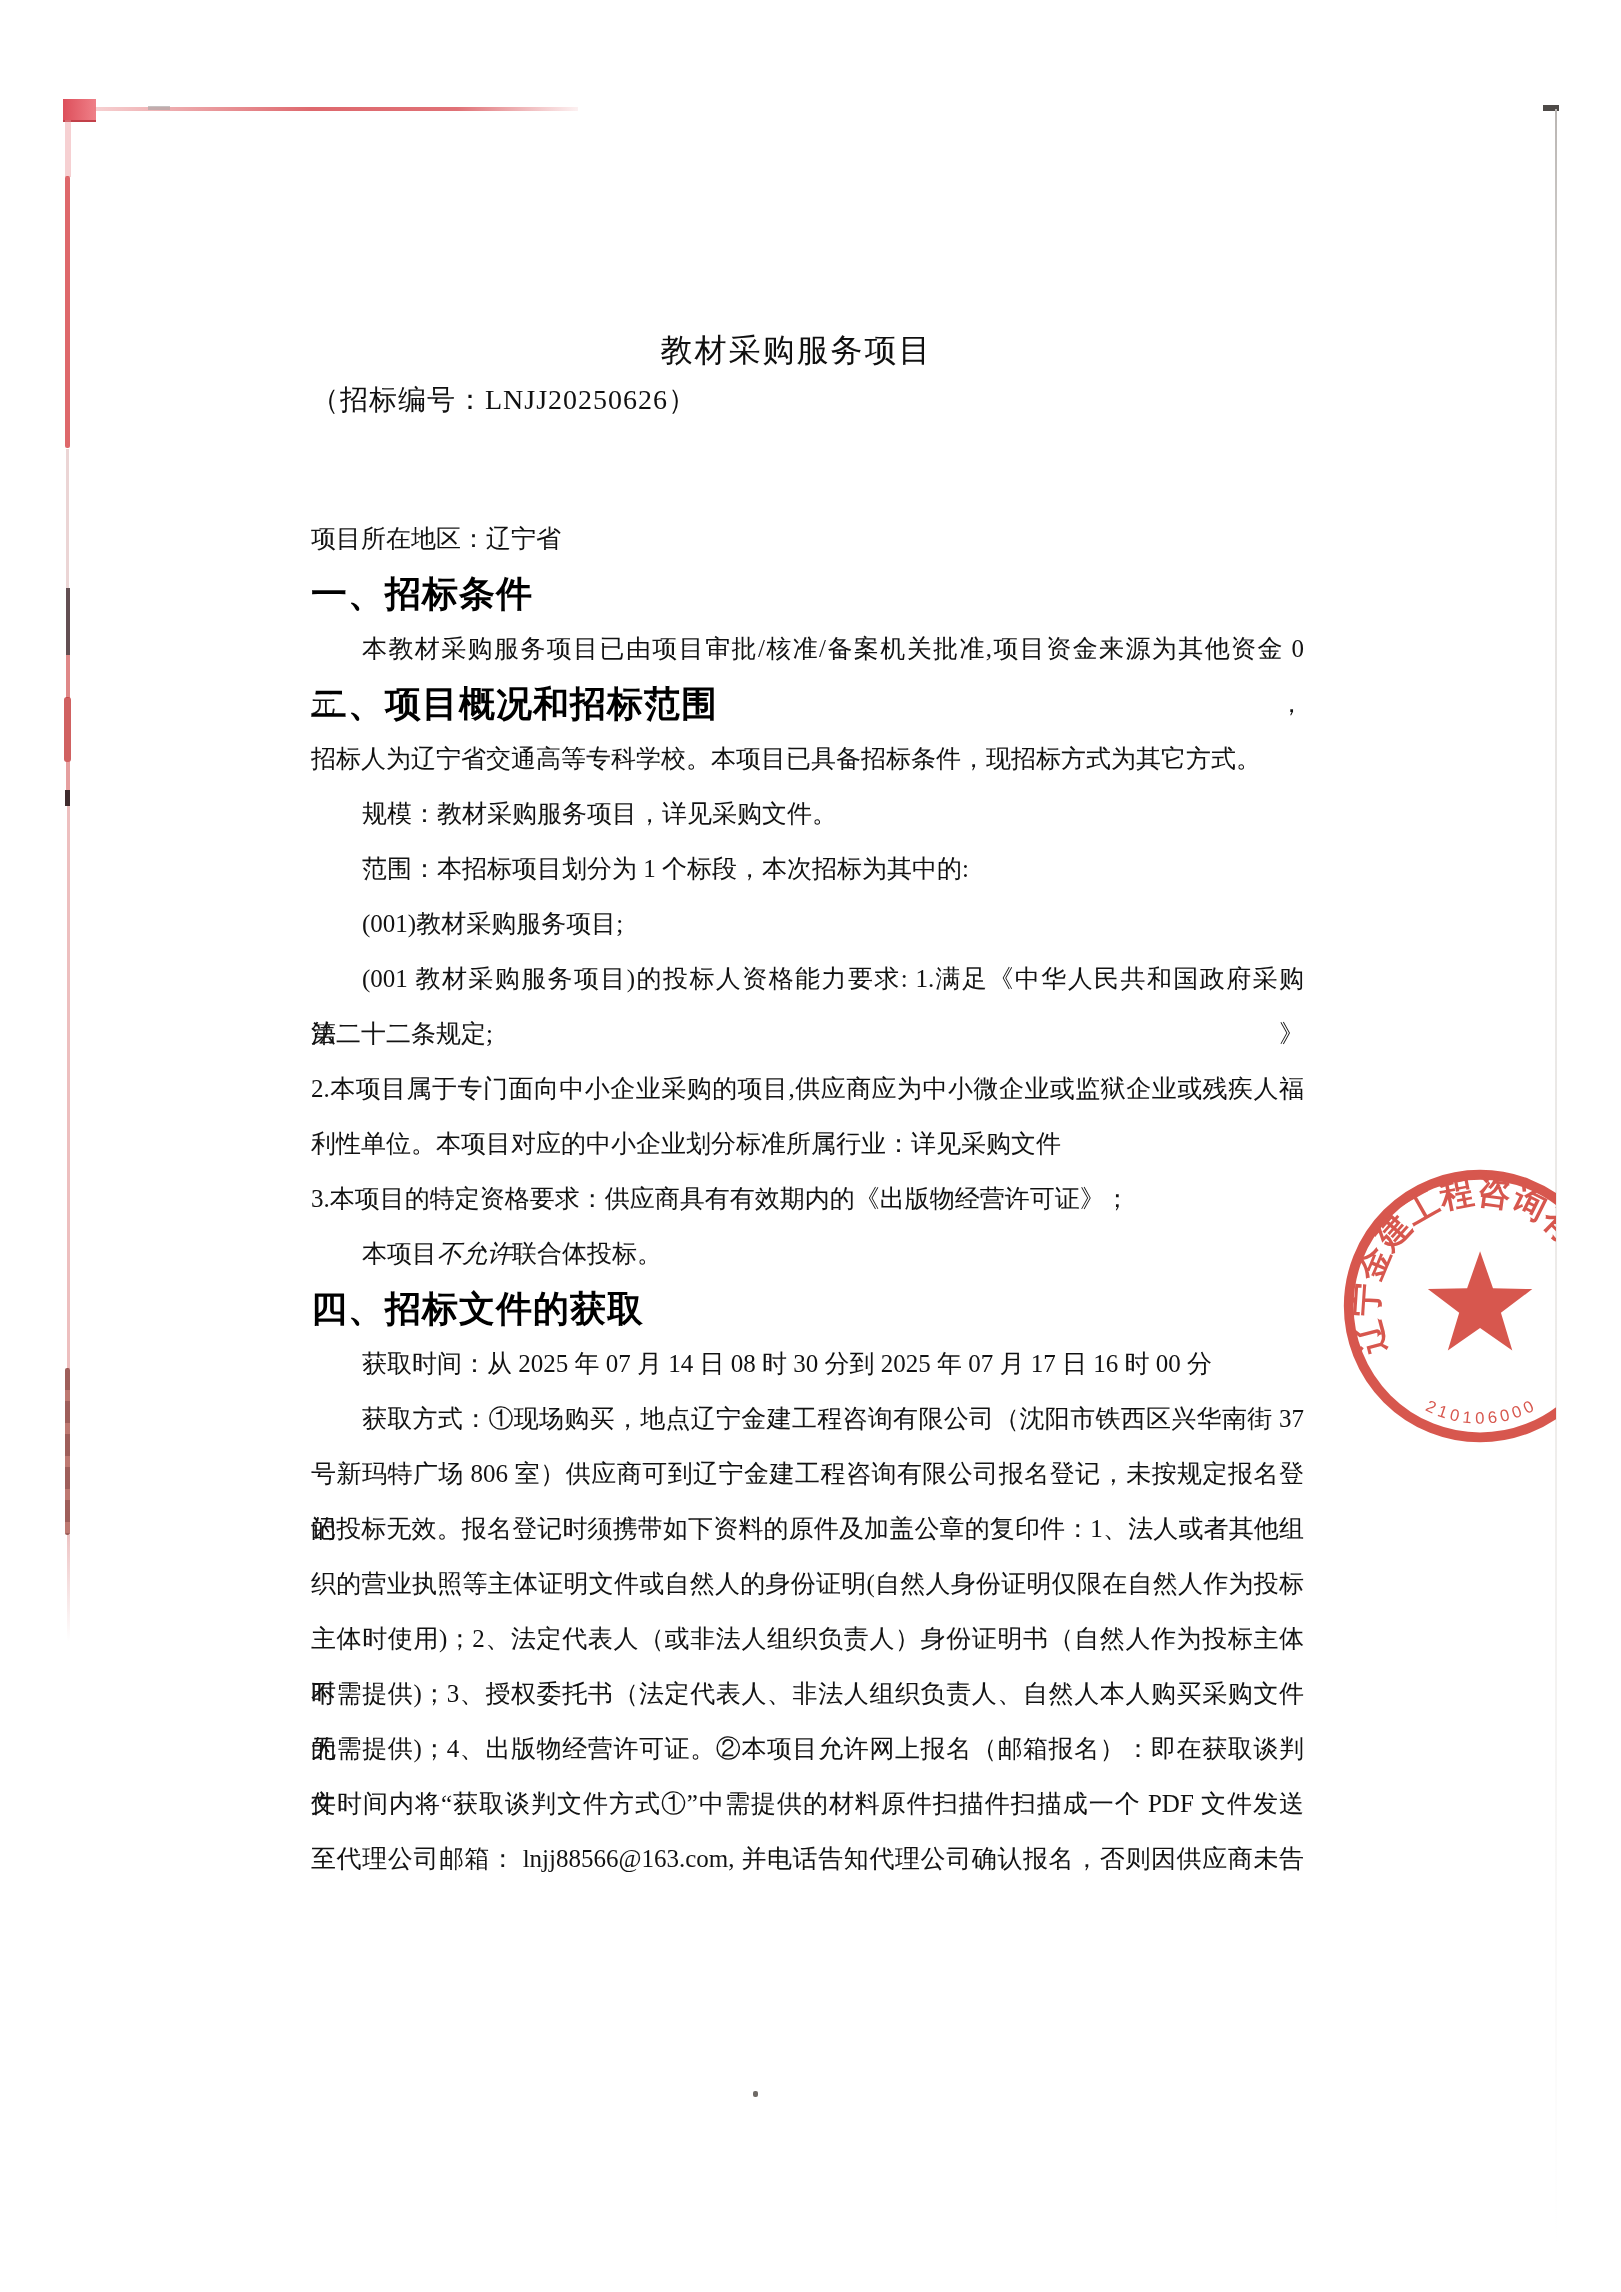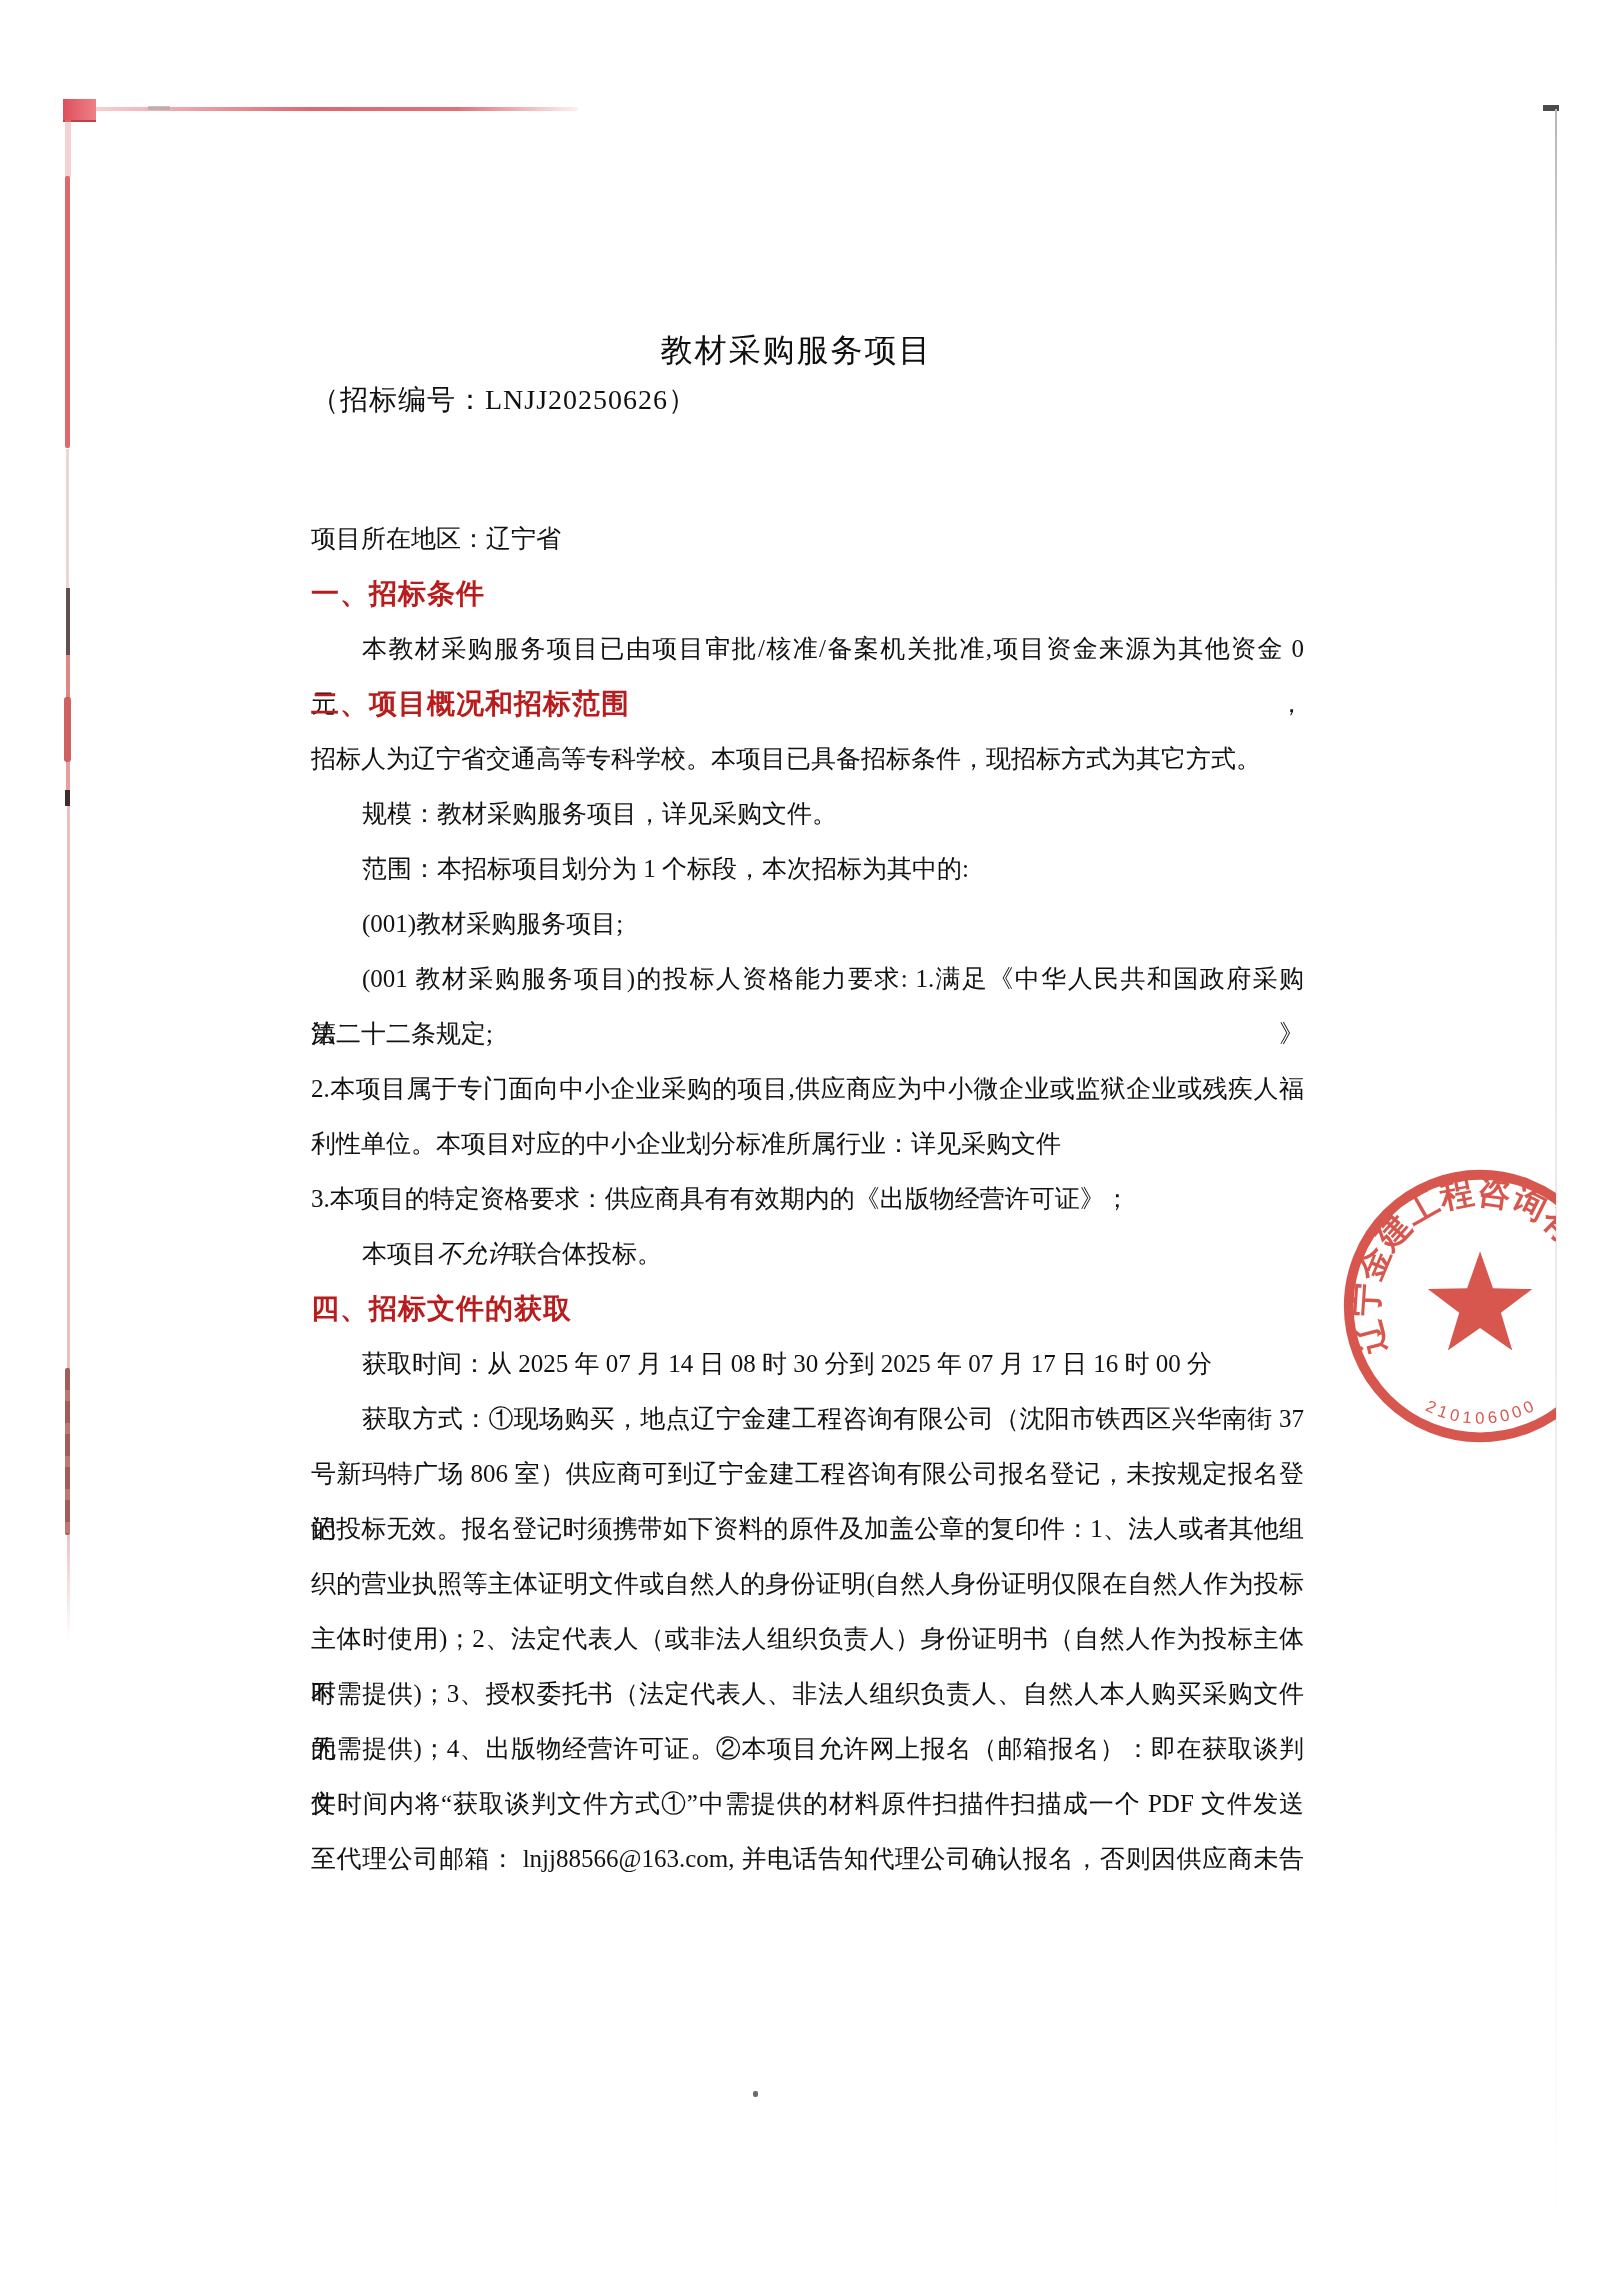--- a/index.html
+++ b/index.html
@@ -19,21 +19,21 @@
   }
   .textblock{position:absolute;left:311px;top:511px;width:993px;}
   .line{
     height:55px;line-height:55px;font-size:25px;
     white-space:normal;color:#121212;
   }
   .ind{text-indent:51px;}
   .j{text-align:justify;text-align-last:justify;}
   .h{
     font-family:"Liberation Sans","DejaVu Sans",sans-serif;
-    font-weight:bold;font-size:28px;color:#b91c1c;letter-spacing:1px;
+    font-weight:bold;font-size:36px;color:#000000;letter-spacing:1px;
   }
   .it{font-style:italic;}
   
   .art{position:absolute;}
   .edge-block{left:63px;top:99px;width:33px;height:20.6px;
     background:linear-gradient(to right,#dd4f5b,#ef8088);border-bottom:2px solid #c24049;}
   .edge-s1{left:65px;top:120px;width:5.9px;height:57px;background:rgba(235,150,155,.45);}
   .edge-s2{left:65px;top:176px;width:4.9px;height:272px;background:rgba(214,66,70,.8);border-radius:2px;}
   .edge-s3{left:66px;top:449px;width:2.9px;height:139px;background:rgba(205,150,150,.4);}
   .edge-s4{left:66px;top:588px;width:3.9px;height:67px;background:rgba(70,48,52,.85);}

